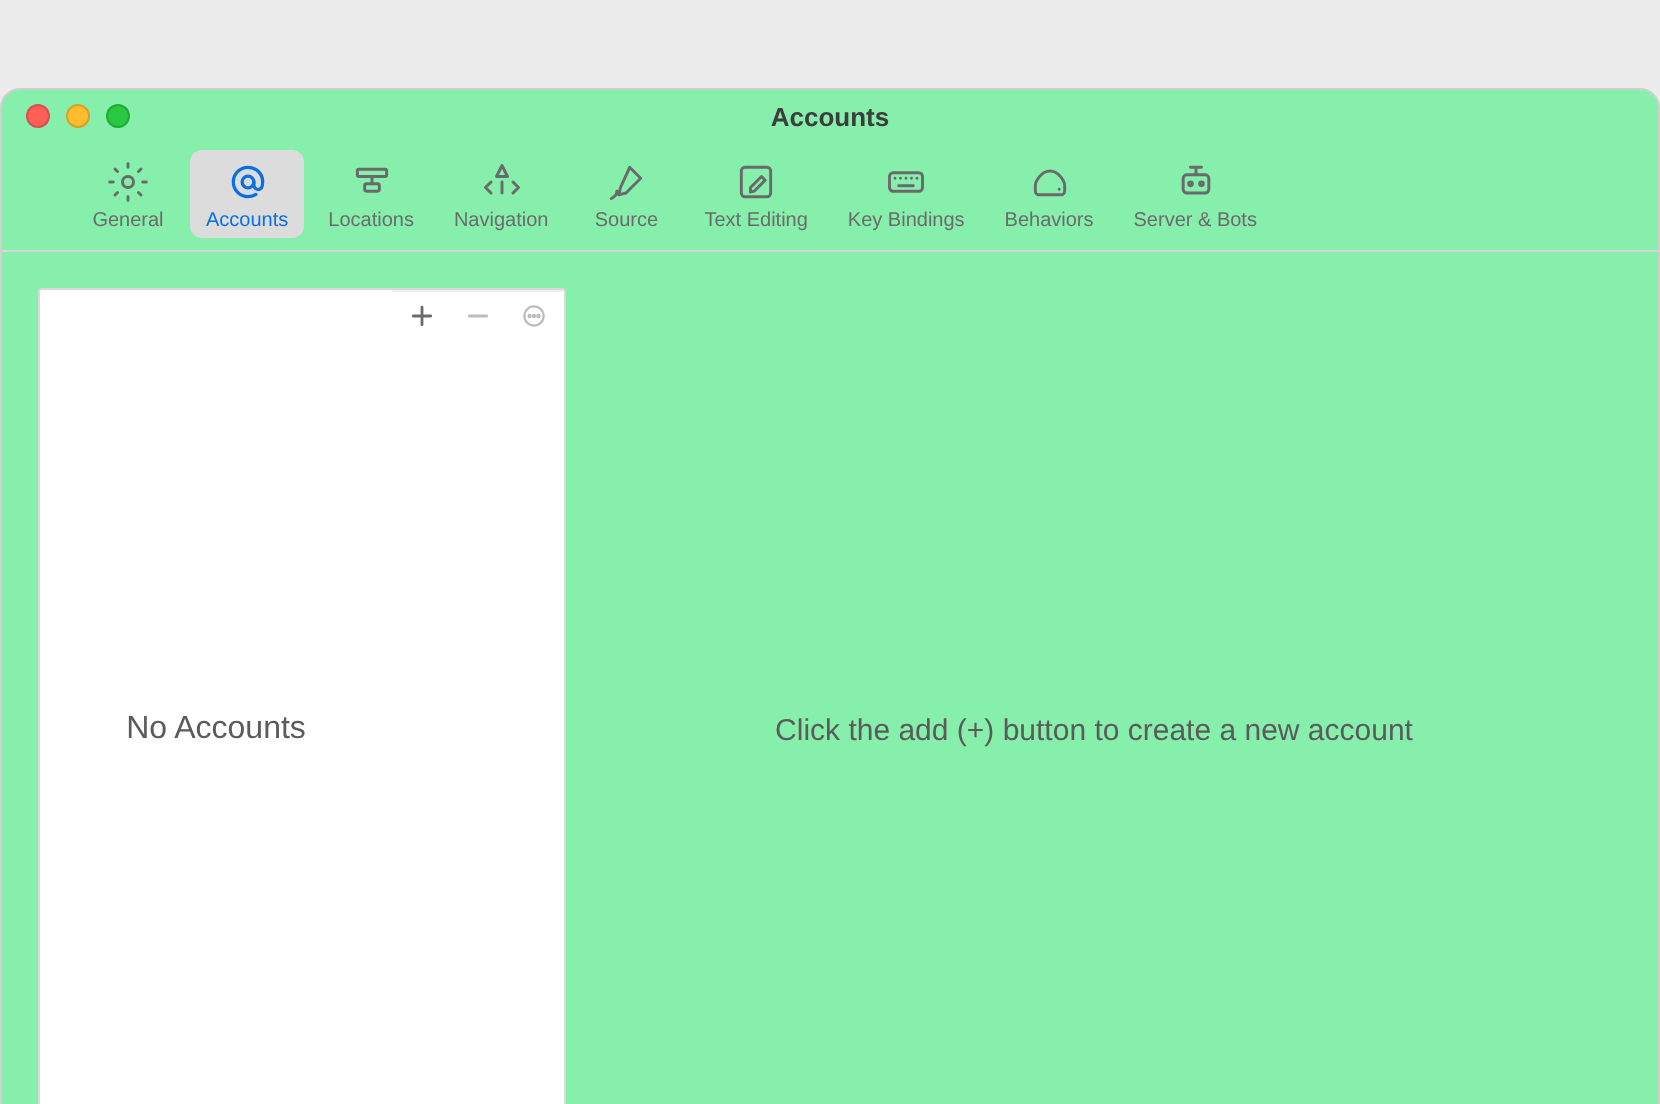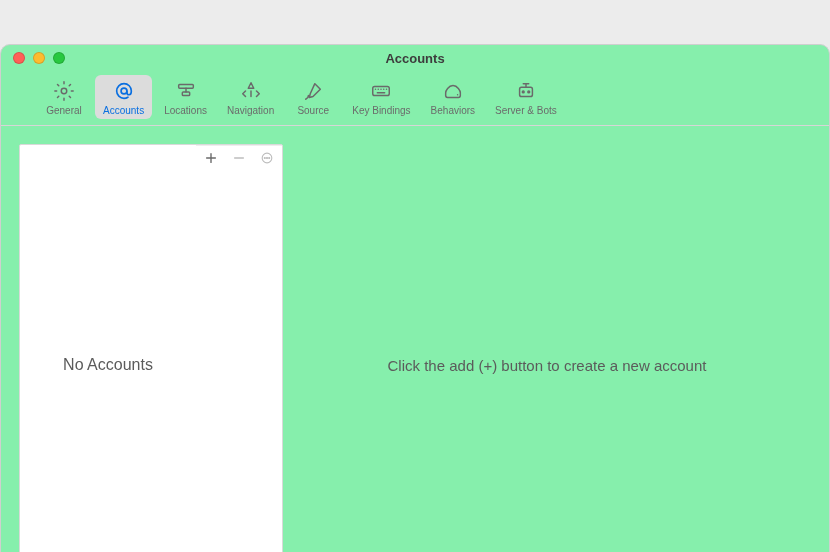--- a/index.html
+++ b/index.html
@@ -209,20 +209,29 @@
 
     <div class="toolbar-item">
       <span class="toolbar-icon">
         <svg viewBox="0 0 24 24" class="icon-stroke">
             <path d="M14 4l6 6-8 8-4 1 1-4zM4 21c2-1 3-2 3-4"></path>
           </svg>
       </span>
       <span class="toolbar-label">Source</span>
     </div>
 
+    <div class="toolbar-item">
+      <span class="toolbar-icon">
+        <svg viewBox="0 0 24 24" class="icon-stroke">
+            <rect x="4" y="4" width="16" height="16" rx="2"></rect>
+            <path d="M9 15l6-6 2 2-6 6-2 .5z"></path>
+          </svg>
+      </span>
+      <span class="toolbar-label">Text Editing</span>
+    </div>
 
     <div class="toolbar-item">
       <span class="toolbar-icon">
         <svg viewBox="0 0 24 24" class="icon-stroke">
             <rect x="3" y="7" width="18" height="10" rx="2"></rect>
             <path d="M6 10h.01M9 10h.01M12 10h.01M15 10h.01M18 10h.01M8 14h8"></path>
           </svg>
       </span>
       <span class="toolbar-label">Key Bindings</span>
     </div>

